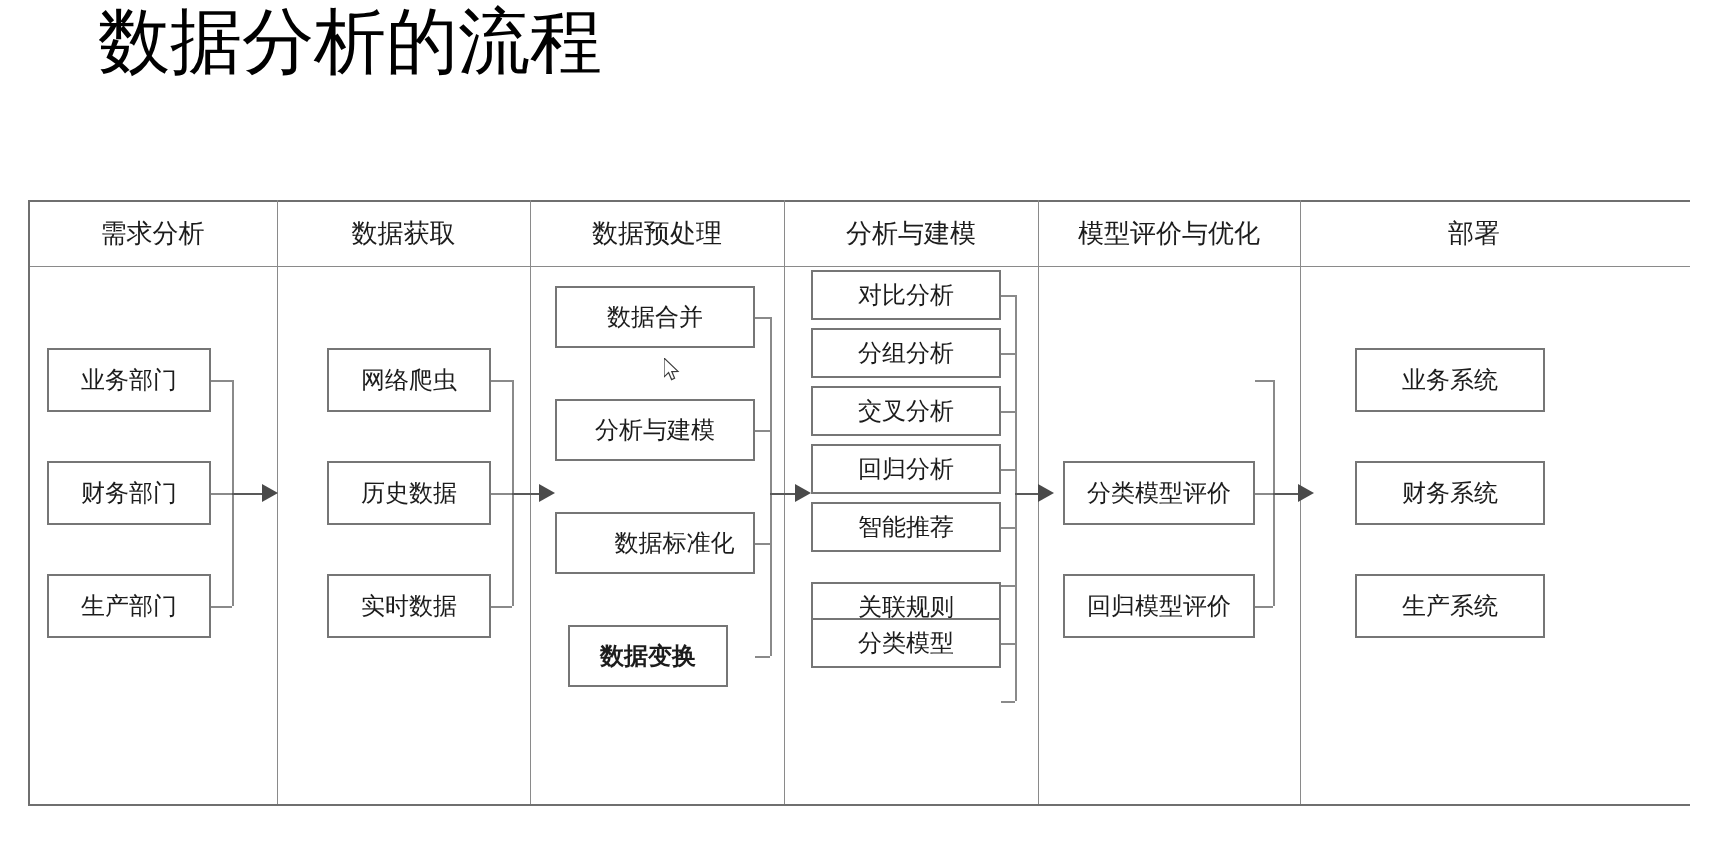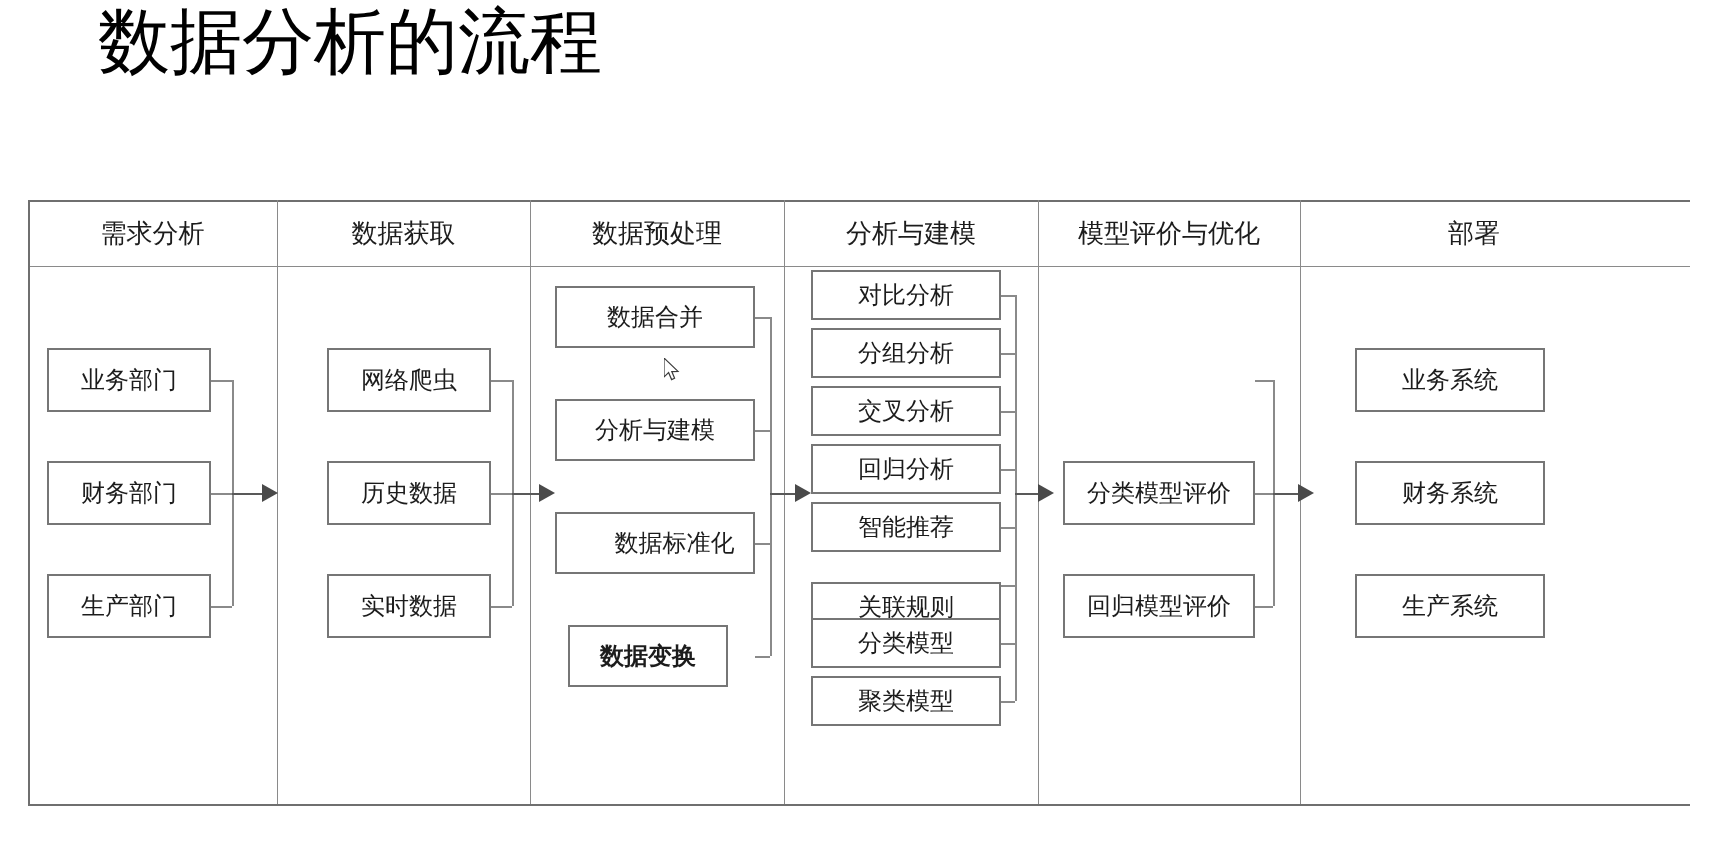--- a/index.html
+++ b/index.html
@@ -171,21 +171,20 @@
     <div class="col-header">分析与建模</div>
     <div class="col-body">
 
       <div class="node compact" style="left:27px;top:4px;width:190px;height:50px;">对比分析</div>
       <div class="node compact" style="left:27px;top:62px;width:190px;height:50px;font-family:Liberation Mono, monospace;">分组分析</div>
       <div class="node compact" style="left:27px;top:120px;width:190px;height:50px;">交叉分析</div>
       <div class="node compact" style="left:27px;top:178px;width:190px;height:50px;">回归分析</div>
       <div class="node compact" style="left:27px;top:236px;width:190px;height:50px;">智能推荐</div>
       <div class="node compact" style="left:27px;top:294px;width:190px;height:50px;margin-top:22px;">关联规则</div>
       <div class="node compact" style="left:27px;top:352px;width:190px;height:50px;">分类模型</div>
-      <div class="node compact" style="left:27px;top:410px;width:190px;height:50px;">聚类模型</div>
 
       <div class="stub" style="left:217px;top:29px;width:14px;"></div>
       <div class="stub" style="left:217px;top:87px;width:14px;"></div>
       <div class="stub" style="left:217px;top:145px;width:14px;"></div>
       <div class="stub" style="left:217px;top:203px;width:14px;"></div>
       <div class="stub" style="left:217px;top:261px;width:14px;"></div>
       <div class="stub" style="left:217px;top:319px;width:14px;"></div>
       <div class="stub" style="left:217px;top:377px;width:14px;"></div>
       <div class="stub" style="left:217px;top:435px;width:14px;"></div>
       <div class="bus" style="left:231px;top:29px;height:406px;"></div>

